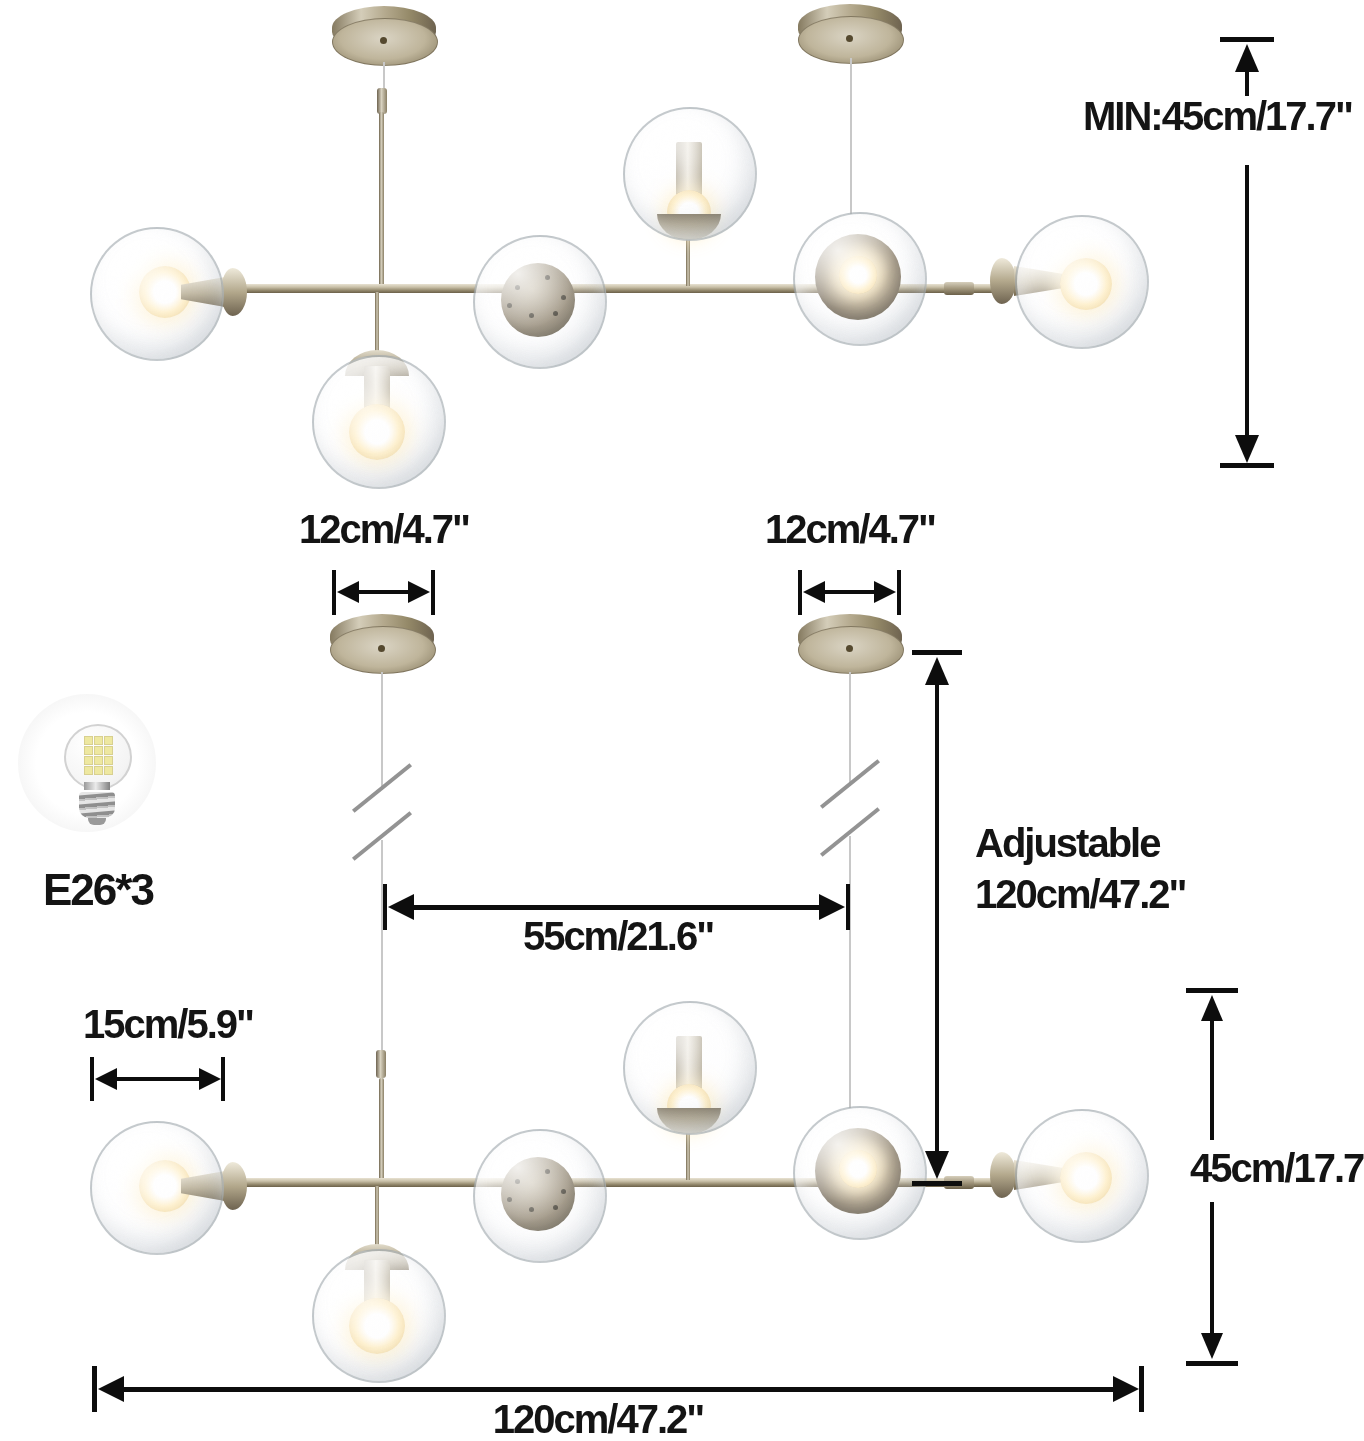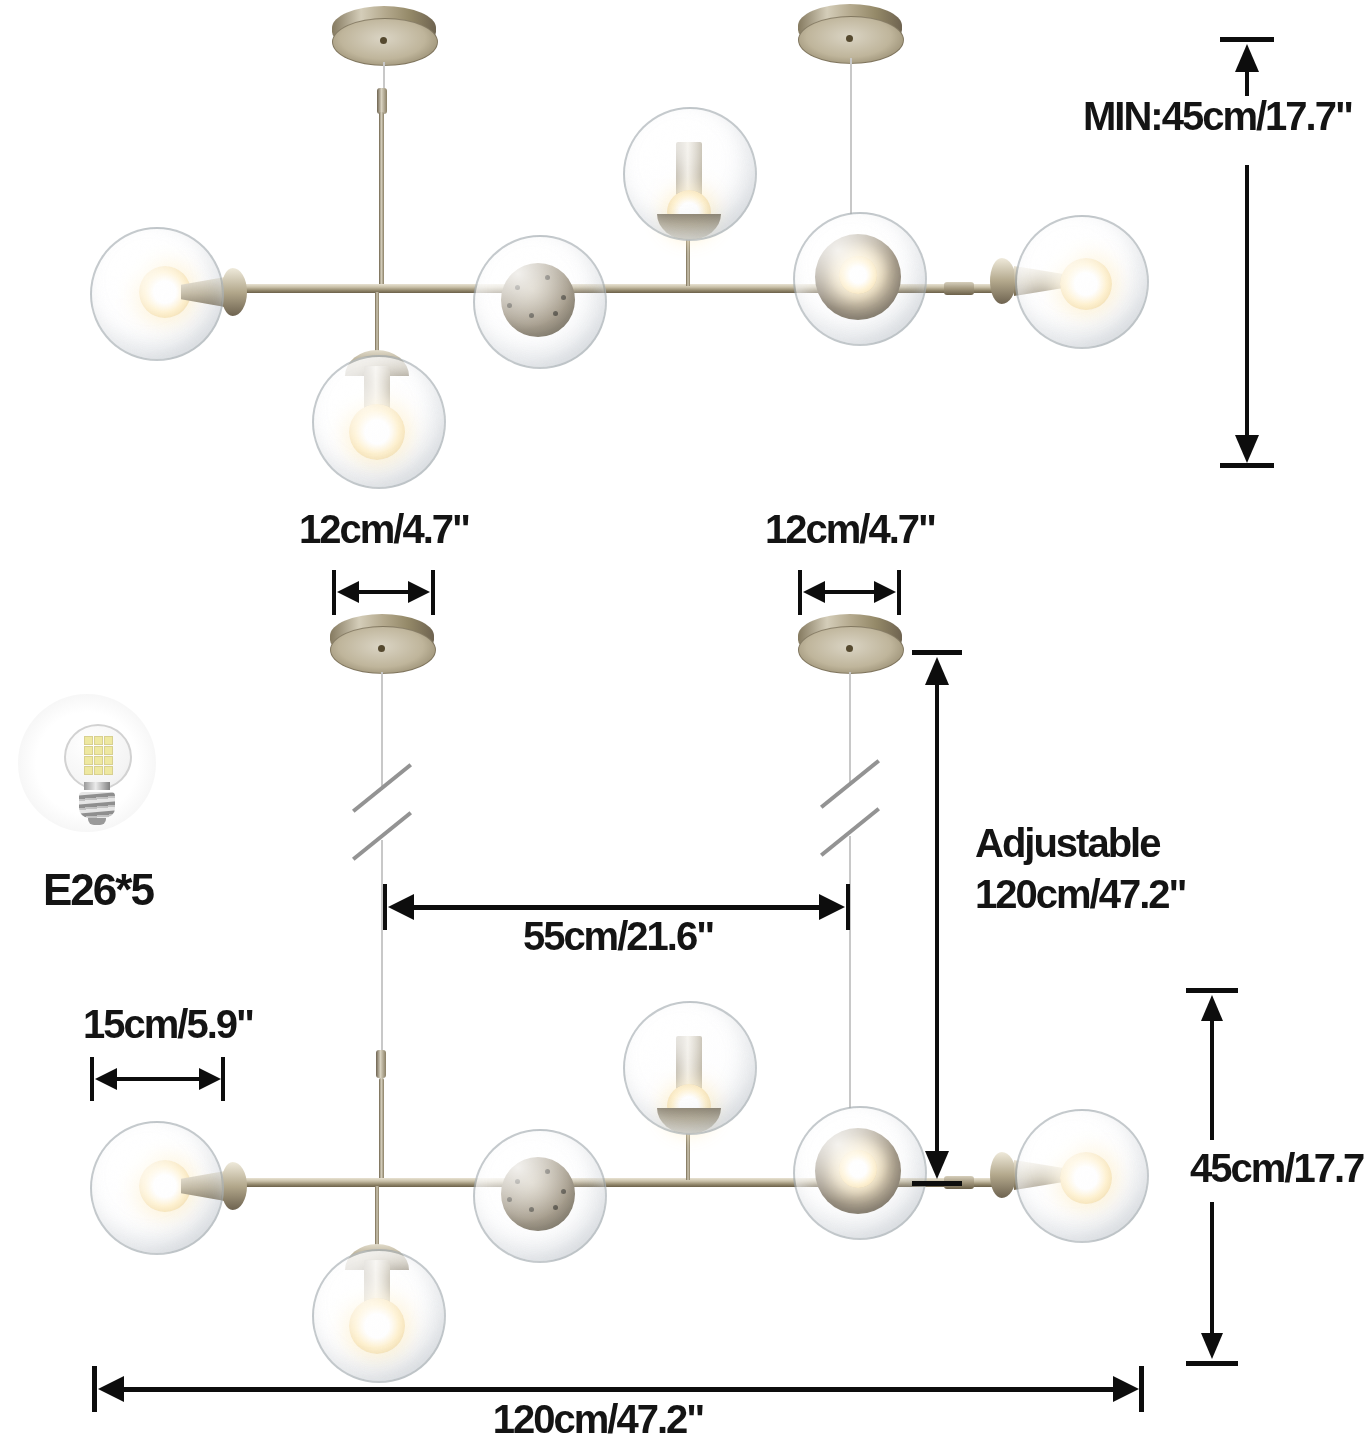--- a/index.html
+++ b/index.html
@@ -231,20 +231,20 @@
         <div class="cap" style="left: 1139px; top: 1366px; width: 5px; height: 46px; background: rgb(13, 13, 13);"></div>
         <div class="tri" style="left: 98px; top: 1376px; border-top: 13px solid transparent; border-bottom: 13px solid transparent; border-right: 26px solid rgb(13, 13, 13);"></div>
         <div class="tri" style="left: 1113px; top: 1376px; border-top: 13px solid transparent; border-bottom: 13px solid transparent; border-left: 26px solid rgb(13, 13, 13);"></div>
         <div class="dline" style="left: 120px; top: 1387px; width: 997px; height: 5px; background: rgb(13, 13, 13);"></div>
       </div>
     </div>
 
   <div class="lbl" style="left:1083px;top:96px;">MIN:45cm/17.7"</div>
   <div class="lbl center" style="left:384px;top:509px;">12cm/4.7"</div>
   <div class="lbl center" style="left:850px;top:509px;">12cm/4.7"</div>
-  <div class="lbl" style="left:43px;top:868px;font-size:44px;">E26*5</div>
+  <div class="lbl" style="left:43px;top:868px;font-size:44px;">E26*3</div>
   <div class="lbl center" style="left:618px;top:916px;">55cm/21.6"</div>
   <div class="lbl" style="left:975px;top:823px;">Adjustable</div>
   <div class="lbl" style="left:975px;top:874px;">120cm/47.2"</div>
   <div class="lbl" style="left:83px;top:1004px;">15cm/5.9"</div>
   <div class="lbl" style="left:1190px;top:1148px;">45cm/17.7"</div>
   <div class="lbl center" style="left:598px;top:1399px;">120cm/47.2"</div>
 </div>
 
 </body></html>

